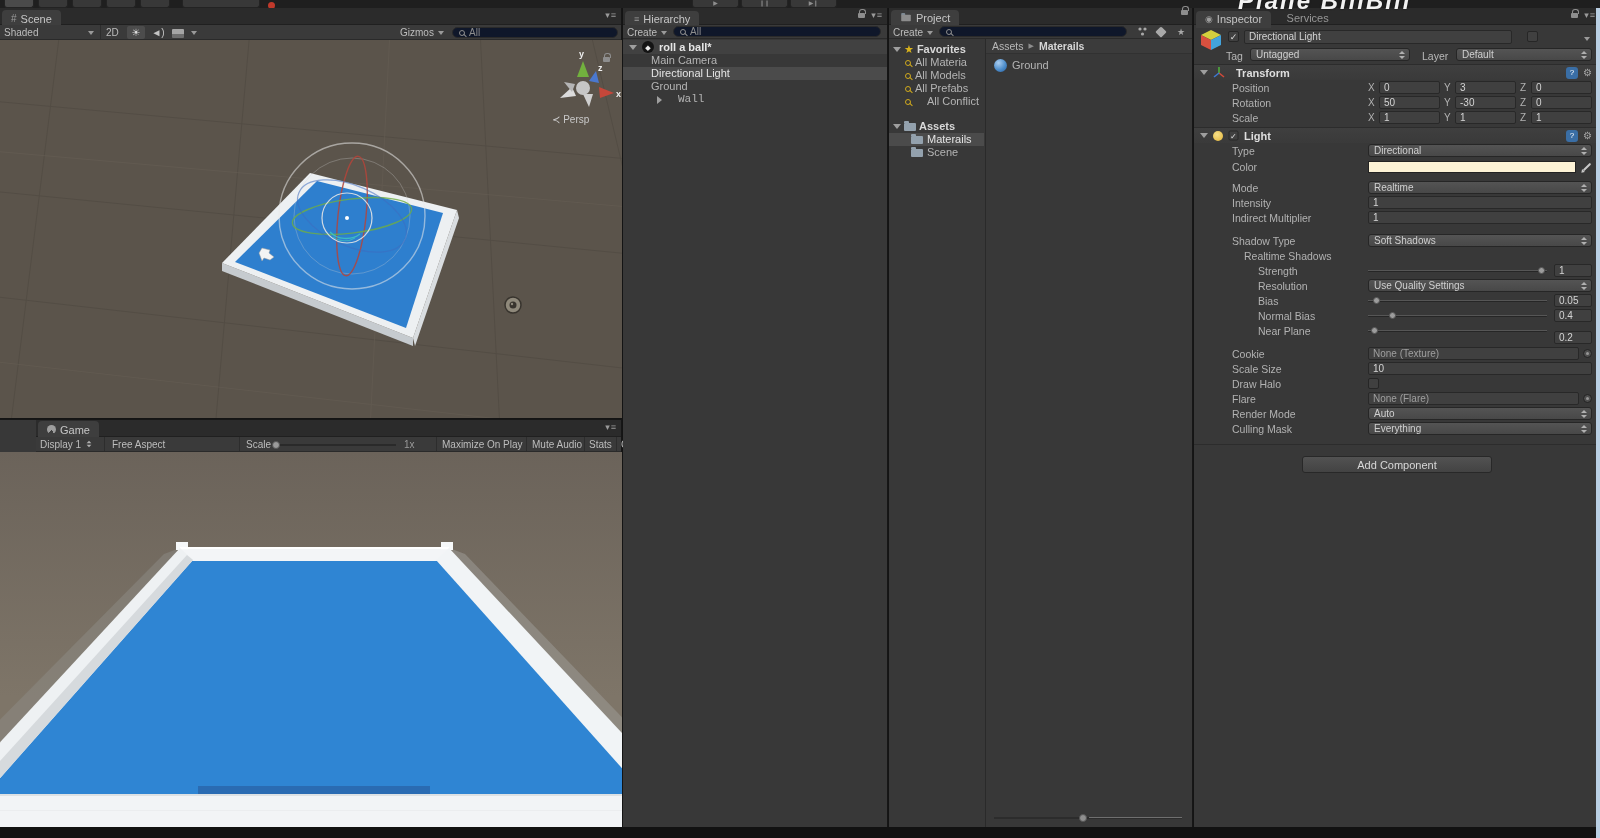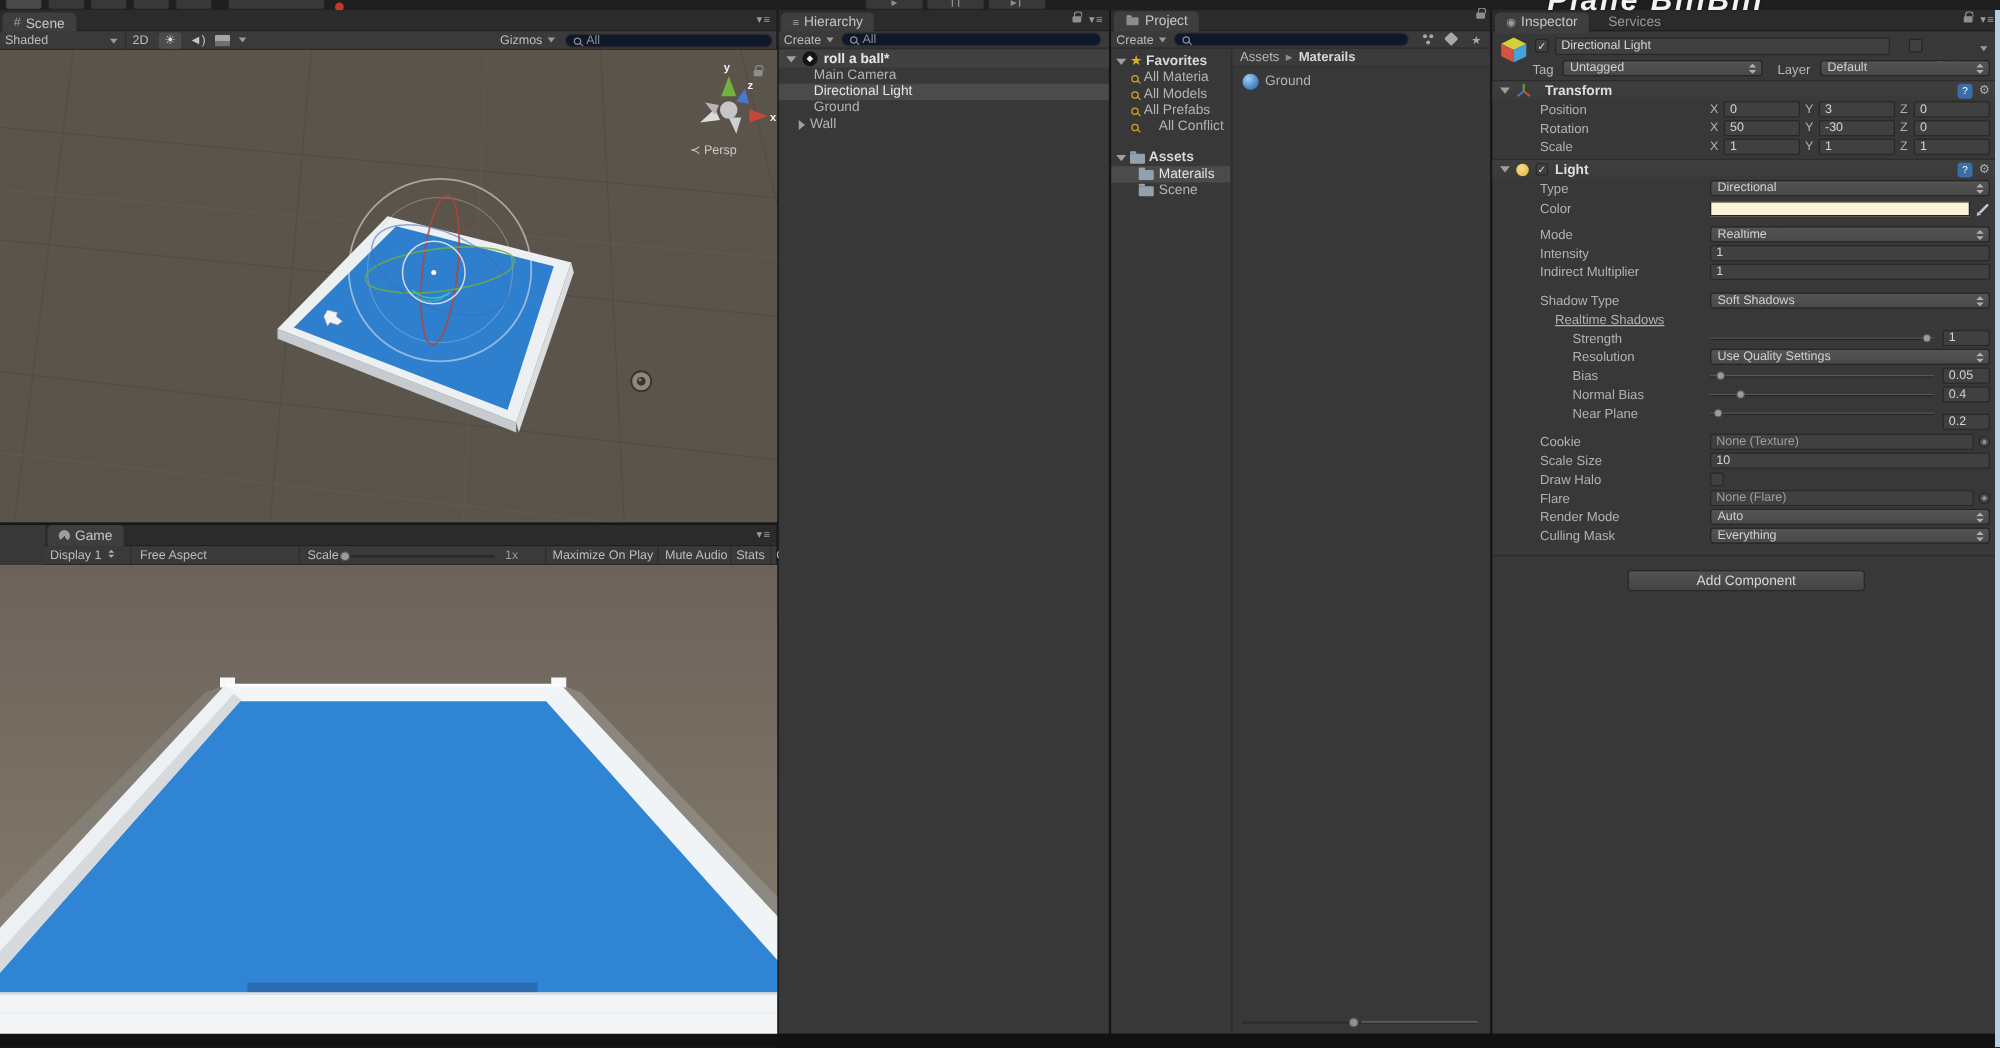--- a/index.html
+++ b/index.html
@@ -252,21 +252,21 @@
     </div>
     <div style="position:absolute;top:32px;left:0;right:0;">
       <div class="row13" style="background:#414141;color:#e6e6e6;font-weight:bold;padding-left:6px;gap:5px;height:14px;">
         <span class="tri-open"></span>
         <span style="width:12px;height:12px;border-radius:50%;background:#141414;color:#ededed;font-size:7px;display:inline-flex;align-items:center;justify-content:center;font-weight:normal;">◆</span>
         <span>roll a ball*</span>
       </div>
       <div class="row13" style="padding-left:28px;">Main Camera</div>
       <div class="row13 selrow" style="padding-left:28px;">Directional Light</div>
       <div class="row13" style="padding-left:28px;">Ground</div>
-      <div class="row13" style="padding-left:16px;gap:4px;">
+      <div class="row13" style="padding-left:34px;gap:16px;font-family:Liberation Mono, monospace;">
         <span class="tri-closed"></span>
         <span>Wall</span>
       </div>
     </div>
   </div>
 
   <div class="panel" style="left:889px;top:8px;width:304px;height:819px;border-right:1px solid #161616;">
     <div class="tabbar">
       <div class="tab">
         <span class="folder" style="transform:scale(.8);background:#8d8d8d;"></span>
@@ -484,21 +484,21 @@
           <div class="tf" style="flex:1;">1</div>
         </div>
     </div>
     <div class="irow" style="margin-top:8px;">
       <div class="lbl">Shadow Type</div>
       <div class="ctl">
           <div class="dd" style="flex:1;"><span>Soft Shadows</span><span class="ud"></span></div>
         </div>
     </div>
     <div class="irow">
-      <div class="lbl" style="padding-left:12px;text-decoration:underline;">Realtime Shadows</div>
+      <div class="lbl" style="padding-left:12px;">Realtime Shadows</div>
     </div>
     <div class="irow">
       <div class="lbl" style="padding-left:26px;">Strength</div>
       <div class="ctl">
         <div class="track">
             <span class="knob" style="left:calc(97% - 4px);"></span>
           </div>
         <div class="tf" style="flex:0 0 38px;">1</div>
       </div>
     </div>

